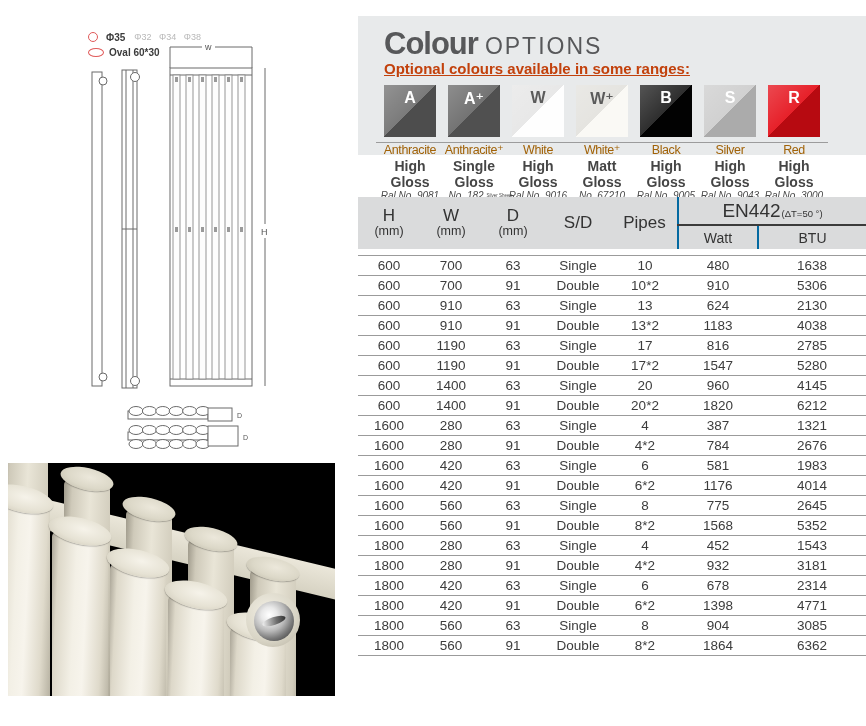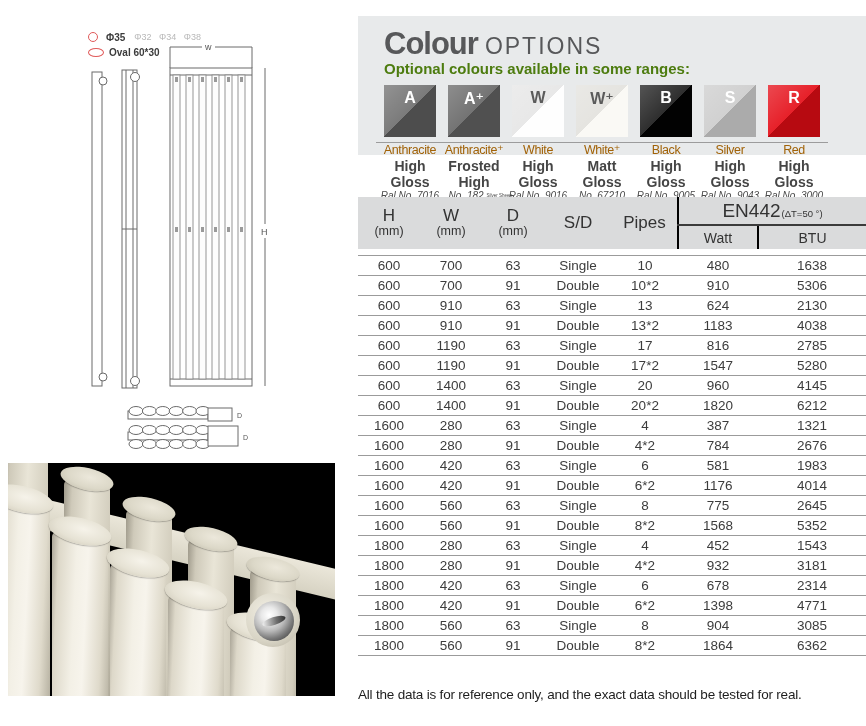--- a/index.html
+++ b/index.html
@@ -43,21 +43,21 @@
     background:radial-gradient(circle at 38% 35%, #ffffff, #e8e8e8 22%, #b9b9b9 45%, #7c7c7c 65%, #474747 85%, #2a2a2a);
     z-index:7; }
   .valve::after { content:""; position:absolute; left:8px; top:16px; width:24px; height:8px; border-radius:50%;
     background:linear-gradient(100deg,#f5f5f5,#6f6f6f 60%,#2e2e2e); transform:rotate(-18deg); }
 
   
   .colour-panel { position:absolute; left:358px; top:16px; width:508px; height:139px;
     background:#e8eaeb; padding:10px 0 0 26px; }
   .cp-title-main { font-size:31px; font-weight:bold; color:#57585a; letter-spacing:-1px; }
   .cp-title-sub { font-size:23px; color:#57585a; letter-spacing:2px; margin-left:7px; }
-  .cp-subtitle { font-size:15px; font-weight:bold; color:#4d7c0f; margin-top:-2px; }
+  .cp-subtitle { font-size:15px; font-weight:bold; color:#c2410c; margin-top:-2px;text-decoration:underline; }
   .swatch-row { display:flex; gap:12px; margin-top:8px; }
   .swatch { width:52px; }
   .sw-square { position:relative; width:52px; height:52px; }
   .sw-square::after { content:""; position:absolute; inset:0;
     background:linear-gradient(135deg, rgba(255,255,255,.18), rgba(255,255,255,0) 49%); }
   .sw-letter { display:block; text-align:center; padding-top:4px; font-size:16px; font-weight:bold; position:relative; z-index:1; }
   .sw-label { width:68px; margin-left:-8px; margin-top:5px; text-align:center;
     border-top:1px solid #9c9c9c; border-bottom:1px solid #9c9c9c; padding:1px 0 2px; }
   .sw-name { font-size:12.5px; color:#a16207; letter-spacing:-0.4px; line-height:1.1; }
   .sw-finish { font-size:14px; font-weight:bold; color:#454545; line-height:1.15; }
@@ -69,21 +69,21 @@
   .spec { position:absolute; left:358px; top:197px; width:508px; }
   table { border-collapse:collapse; table-layout:fixed; width:508px; }
   .head-table { background:#dadbdc; }
   th { font-weight:normal; color:#333; text-align:center; vertical-align:middle; padding:0; }
   .th-main { font-size:17px; line-height:1.1; }
   .th-sub { font-size:12.5px; line-height:1.1; }
   .head-table tr:first-child th { height:28px; }
   .head-table tr:last-child th { height:24px; font-size:14px; }
   .en-main { font-size:19px; }
   .en-note { font-size:9.5px; margin-left:1px; }
-  .b-left { border-left:2px solid #000000; }
+  .b-left { border-left:2px solid #0369a1; }
   .b-bottom { border-bottom:2px solid #3b3b3b; }
   .body-table { margin-top:6px; }
   .body-table td { height:20px; text-align:center; font-size:13.5px; color:#3c3c3c;
     border-bottom:1px solid #9b9b9b; white-space:nowrap; }
   .body-table tr:first-child td { border-top:1px solid #9b9b9b; }
 
   .footer-note { position:absolute; left:358px; top:687px; width:508px;
     font-size:13.5px; color:#1e1e1e; letter-spacing:-0.2px; white-space:nowrap; }
 </style>
 </head>
@@ -218,31 +218,31 @@
     <div class="cp-subtitle">Optional colours available in some ranges:</div>
     <div class="swatch-row">
 
       <div class="swatch">
         <div class="sw-square" style="background: linear-gradient(135deg, rgb(123, 123, 123) 0%, rgb(123, 123, 123) 49.6%, rgb(77, 77, 77) 50%, rgb(77, 77, 77) 100%);">
             <span class="sw-letter" style="color: rgb(255, 255, 255);">A</span>
           </div>
         <div class="sw-label">
           <div class="sw-name">Anthracite</div>
           <div class="sw-finish">High Gloss</div>
-          <div class="sw-ral">Ral No. 7016</div>
+          <div class="sw-ral">Ral No. 9081</div>
         </div>
       </div>
 
       <div class="swatch">
         <div class="sw-square" style="background: linear-gradient(135deg, rgb(116, 116, 116) 0%, rgb(116, 116, 116) 49.6%, rgb(80, 80, 80) 50%, rgb(80, 80, 80) 100%);">
             <span class="sw-letter" style="color: rgb(255, 255, 255);">A⁺</span>
           </div>
         <div class="sw-label">
           <div class="sw-name">Anthracite⁺</div>
-          <div class="sw-finish">Frosted High</div>
+          <div class="sw-finish">Single Gloss</div>
           <div class="sw-ral"><span>No. 182</span> <span class="sw-ral-suffix">Silver Sheen</span></div>
         </div>
       </div>
 
       <div class="swatch">
         <div class="sw-square" style="background: linear-gradient(135deg, rgb(232, 232, 232) 0%, rgb(232, 232, 232) 49.6%, rgb(254, 254, 254) 50%, rgb(254, 254, 254) 100%);">
             <span class="sw-letter" style="color: rgb(91, 91, 91);">W</span>
           </div>
         <div class="sw-label">
           <div class="sw-name">White</div>
@@ -525,15 +525,14 @@
             <td>91</td>
             <td>Double</td>
             <td>8*2</td>
             <td>1864</td>
             <td>6362</td>
           </tr>
         </tbody>
     </table>
   </div>
 
-  <div class="footer-note">All the data is for reference only, and the exact data should be tested for real.</div>
 
 </div>
 
 </body></html>

